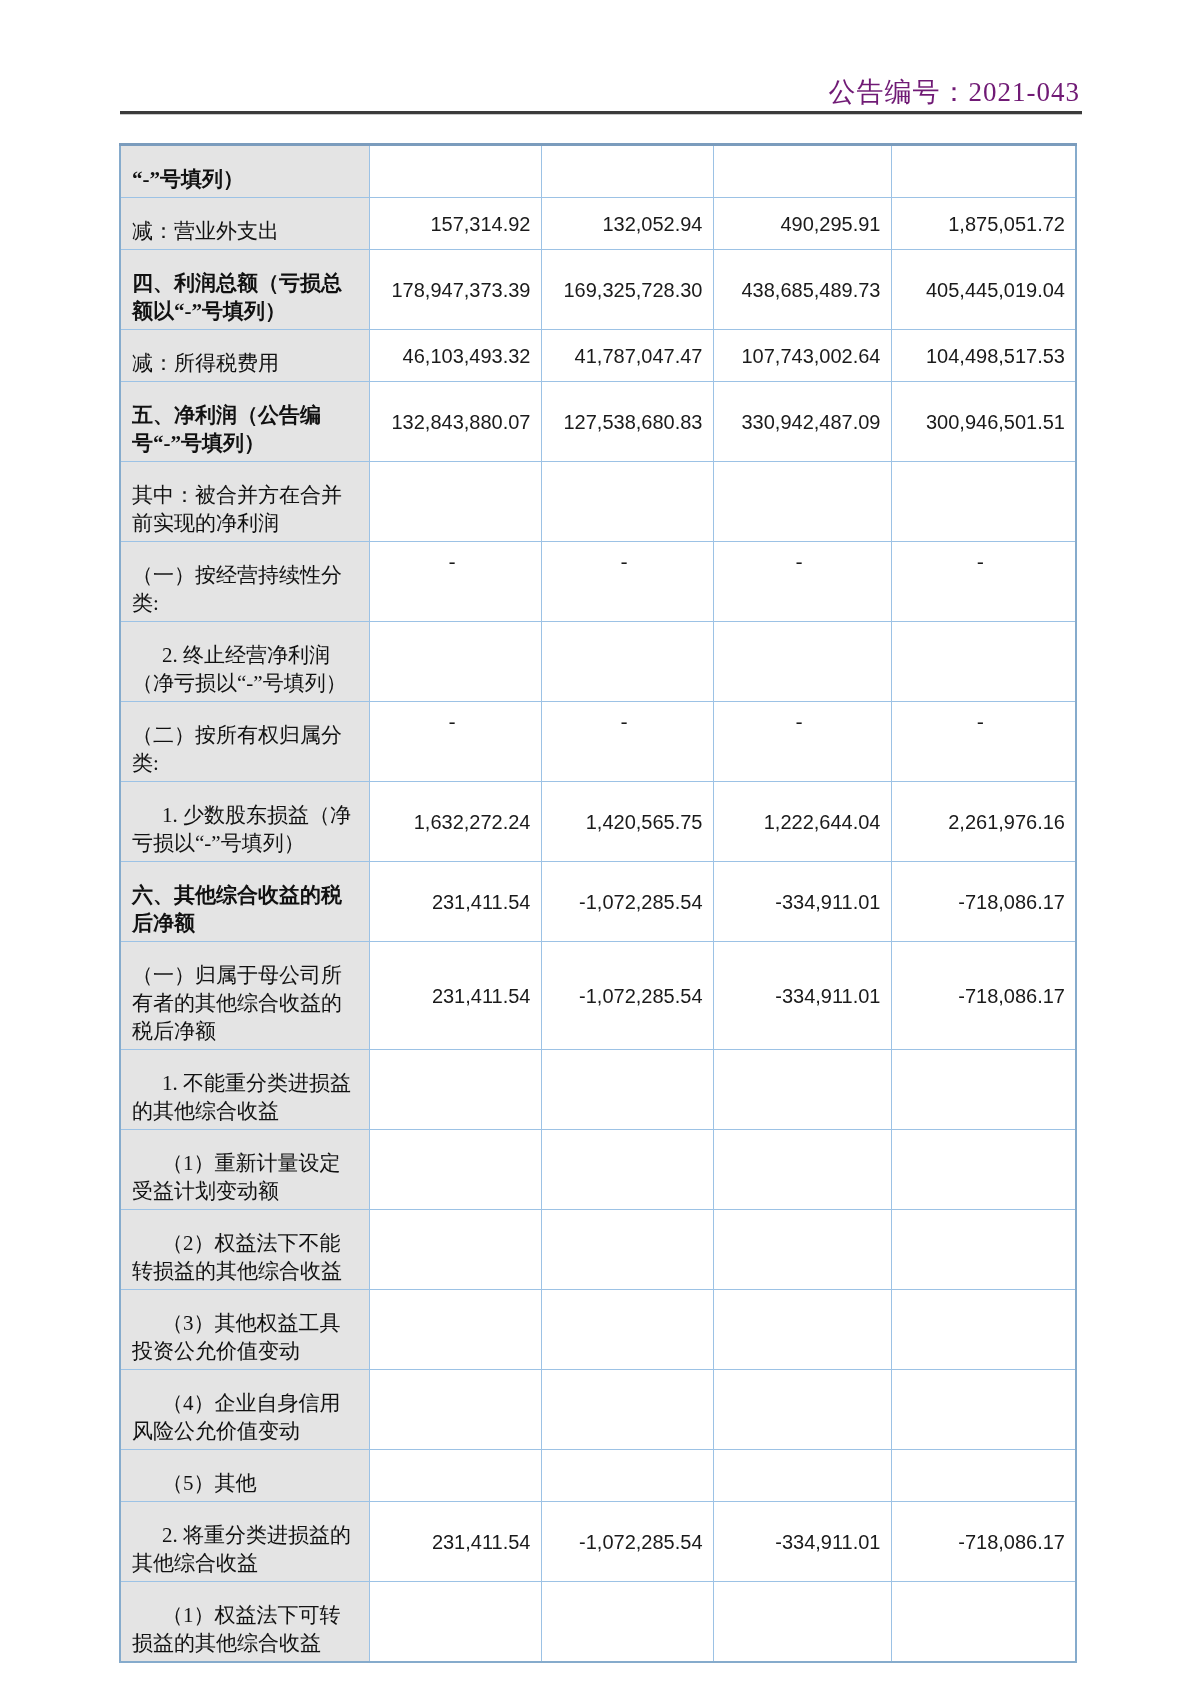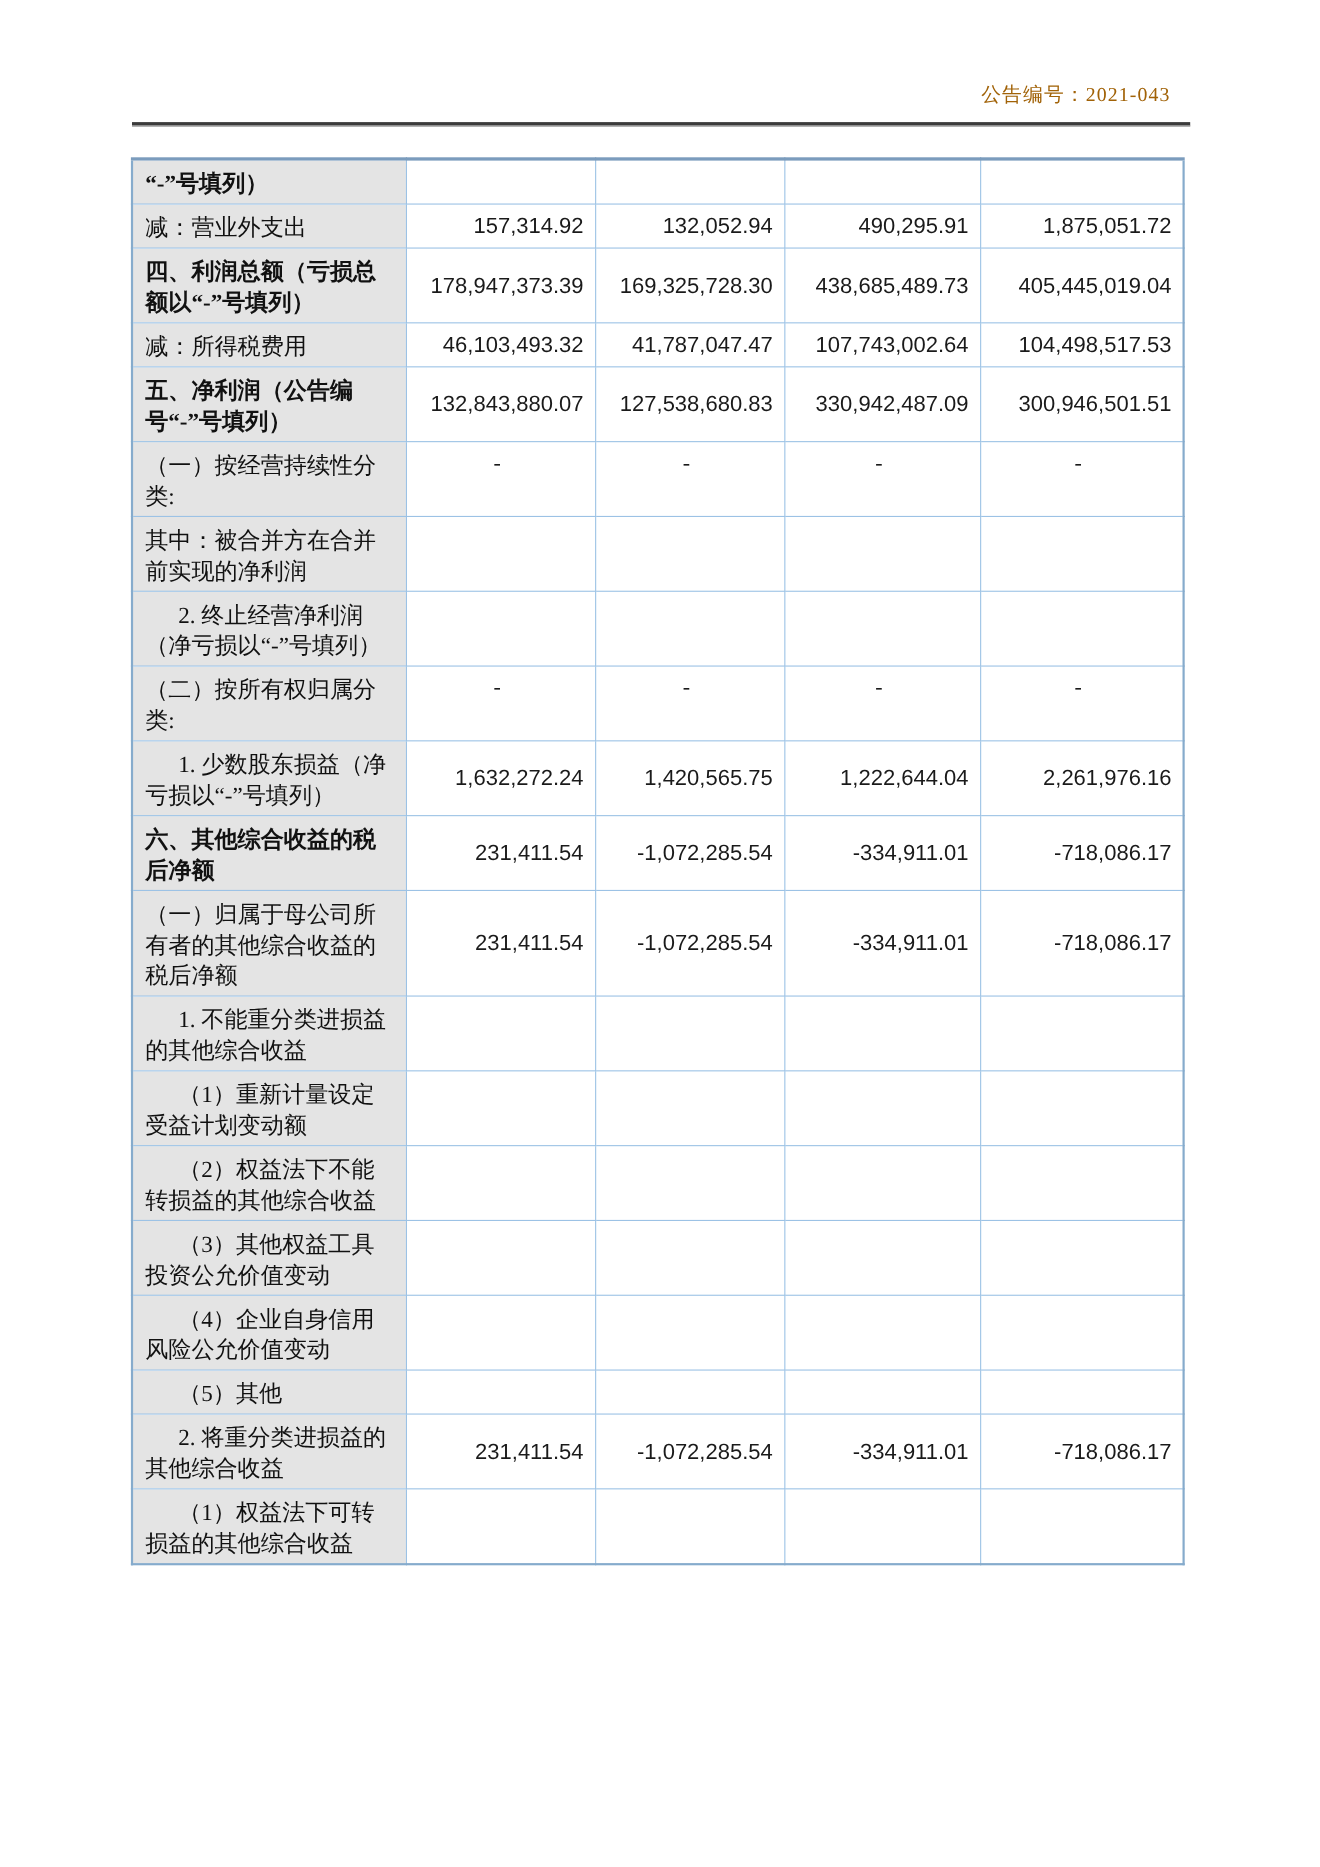--- a/index.html
+++ b/index.html
@@ -1,40 +1,40 @@
 <!DOCTYPE html>
 <html><head>
 <meta charset="utf-8">
 <style>
   html,body{margin:0;padding:0;}
   body{
     width:1200px;height:1697px;background:#ffffff;position:relative;
     font-family:"Liberation Serif","DejaVu Serif",serif;
   }
   .doc-number{
-    position:absolute;top:74px;right:136px;
-    font-size:18px;color:#a16207;letter-spacing:1px;white-space:nowrap;
+    position:absolute;top:74px;right:120px;
+    font-size:27px;color:#701a75;letter-spacing:1px;white-space:nowrap;
   }
   .header-rule{
     position:absolute;left:120px;top:111px;width:962px;height:3px;
     background:#3b3b3b;border-bottom:1px solid #c9c9c9;
   }
   table.fin-table{
     position:absolute;left:119px;top:143px;width:956px;
     border-collapse:collapse;table-layout:fixed;
     border:2px solid #86abcc;border-top:3px solid #7b9cbd;
   }
   table.fin-table td{
     border:1px solid #9cc2e5;
     vertical-align:middle;
     overflow:hidden;
   }
   td.label{
     background:#e4e4e4;
-    padding:7px 8px 4px 11px;
+    padding:19px 8px 4px 11px;
     font-size:21px;line-height:28px;color:#111111;
     text-align:left;
   }
   td.label.bold{font-weight:bold;}
   td.label.ind{text-indent:30px;}
   td.val{
     font-family:"Liberation Sans","DejaVu Sans",sans-serif;
     font-size:20px;line-height:28px;color:#1a1a1a;
     text-align:right;padding:3px 10px 3px 4px;
     background:#ffffff;
@@ -89,32 +89,32 @@
         <td class="val">104,498,517.53</td>
       </tr>
       <tr>
         <td class="label bold">五、净利润（公告编号“-”号填列）</td>
         <td class="val">132,843,880.07</td>
         <td class="val">127,538,680.83</td>
         <td class="val">330,942,487.09</td>
         <td class="val">300,946,501.51</td>
       </tr>
       <tr>
+        <td class="label">其中：被合并方在合并前实现的净利润</td>
+        <td class="val"></td>
+        <td class="val"></td>
+        <td class="val"></td>
+        <td class="val"></td>
+      </tr>
+      <tr>
         <td class="label">（一）按经营持续性分类:</td>
         <td class="val dash">-</td>
         <td class="val dash">-</td>
         <td class="val dash">-</td>
         <td class="val dash">-</td>
-      </tr>
-      <tr>
-        <td class="label">其中：被合并方在合并前实现的净利润</td>
-        <td class="val"></td>
-        <td class="val"></td>
-        <td class="val"></td>
-        <td class="val"></td>
       </tr>
       <tr>
         <td class="label ind">2. 终止经营净利润（净亏损以“-”号填列）</td>
         <td class="val"></td>
         <td class="val"></td>
         <td class="val"></td>
         <td class="val"></td>
       </tr>
       <tr>
         <td class="label">（二）按所有权归属分类:</td>

